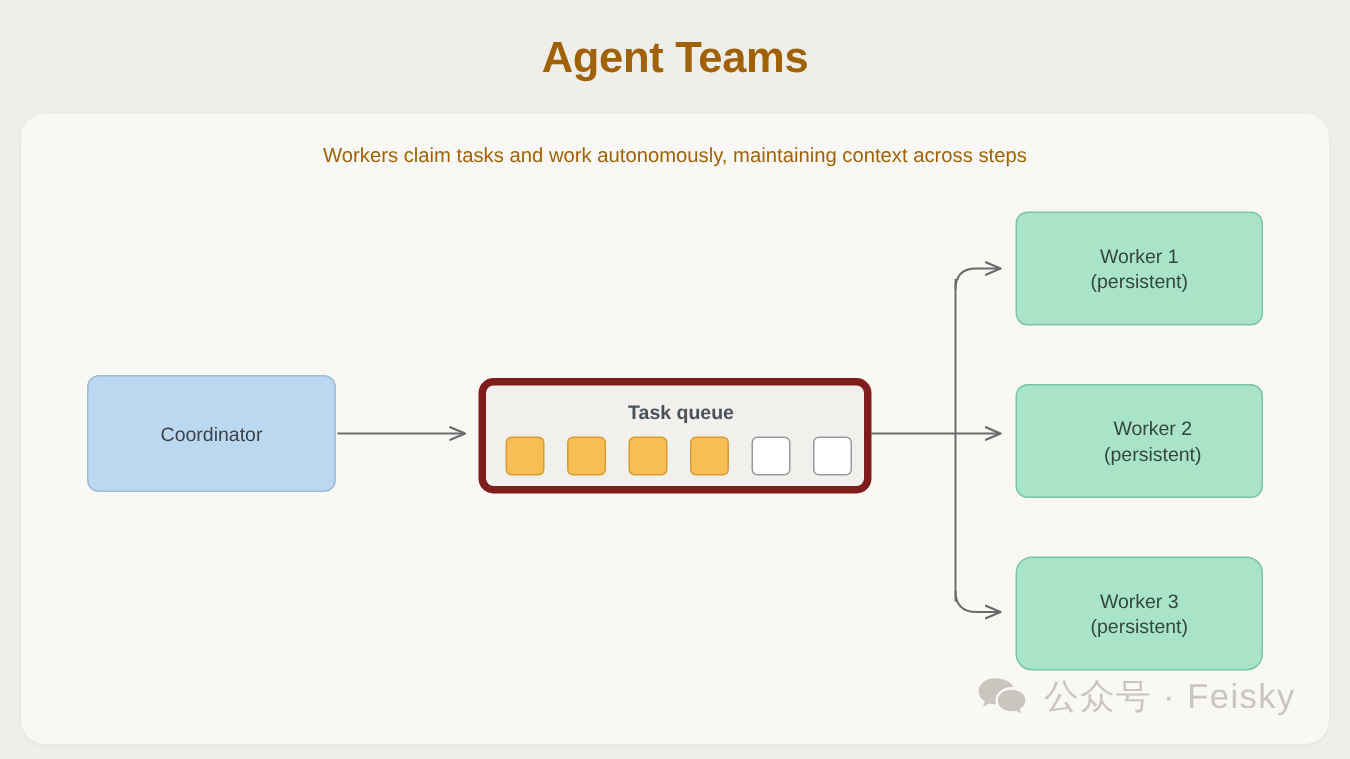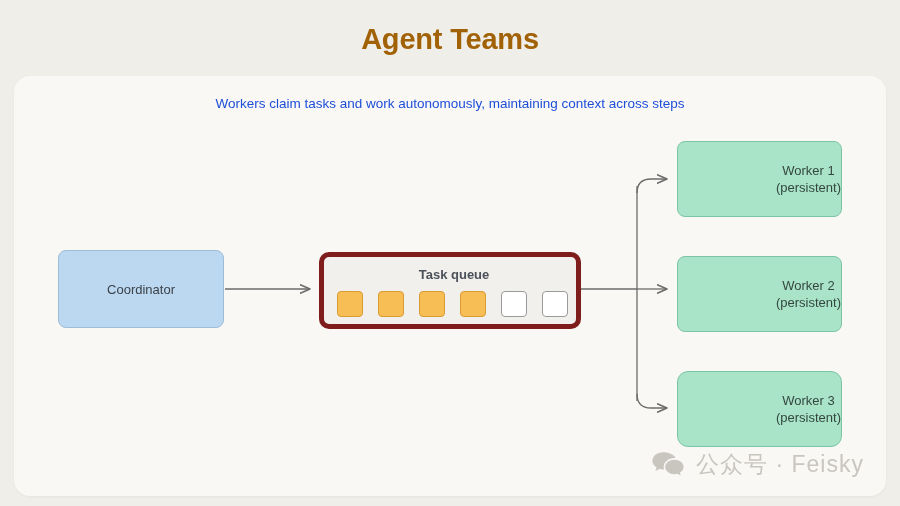--- a/index.html
+++ b/index.html
@@ -42,21 +42,21 @@
     overflow: hidden;
   }
 
   .subtitle {
     position: absolute;
     top: 19px;
     left: 0;
     width: 872px;
     text-align: center;
     font-size: 13.5px;
-    color: #1d4ed8;
+    color: #a16207;
     line-height: 18px;
   }
 
   
   .canvas {
     position: absolute;
     inset: 0;
   }
   .svg-layer {
     position: absolute;
@@ -85,21 +85,20 @@
     background: #bcd7f0;
     border: 1px solid #9dbcd8;
   }
   .node-worker {
     left: 663px;
     width: 165px;
     height: 76px;
     background: #a9e3c8;
     border: 1px solid #7cc4a6;
     color: #33473f;
-    justify-content: flex-end;
   }
   .worker-1 { top: 65px; }
   .worker-2 { top: 180px; padding-left: 18px; }
   .worker-3 { top: 295px; border-radius: 11px; }
   .node-label { white-space: pre-line; }
 
   
   .queue {
     position: absolute;
     left: 305px;

